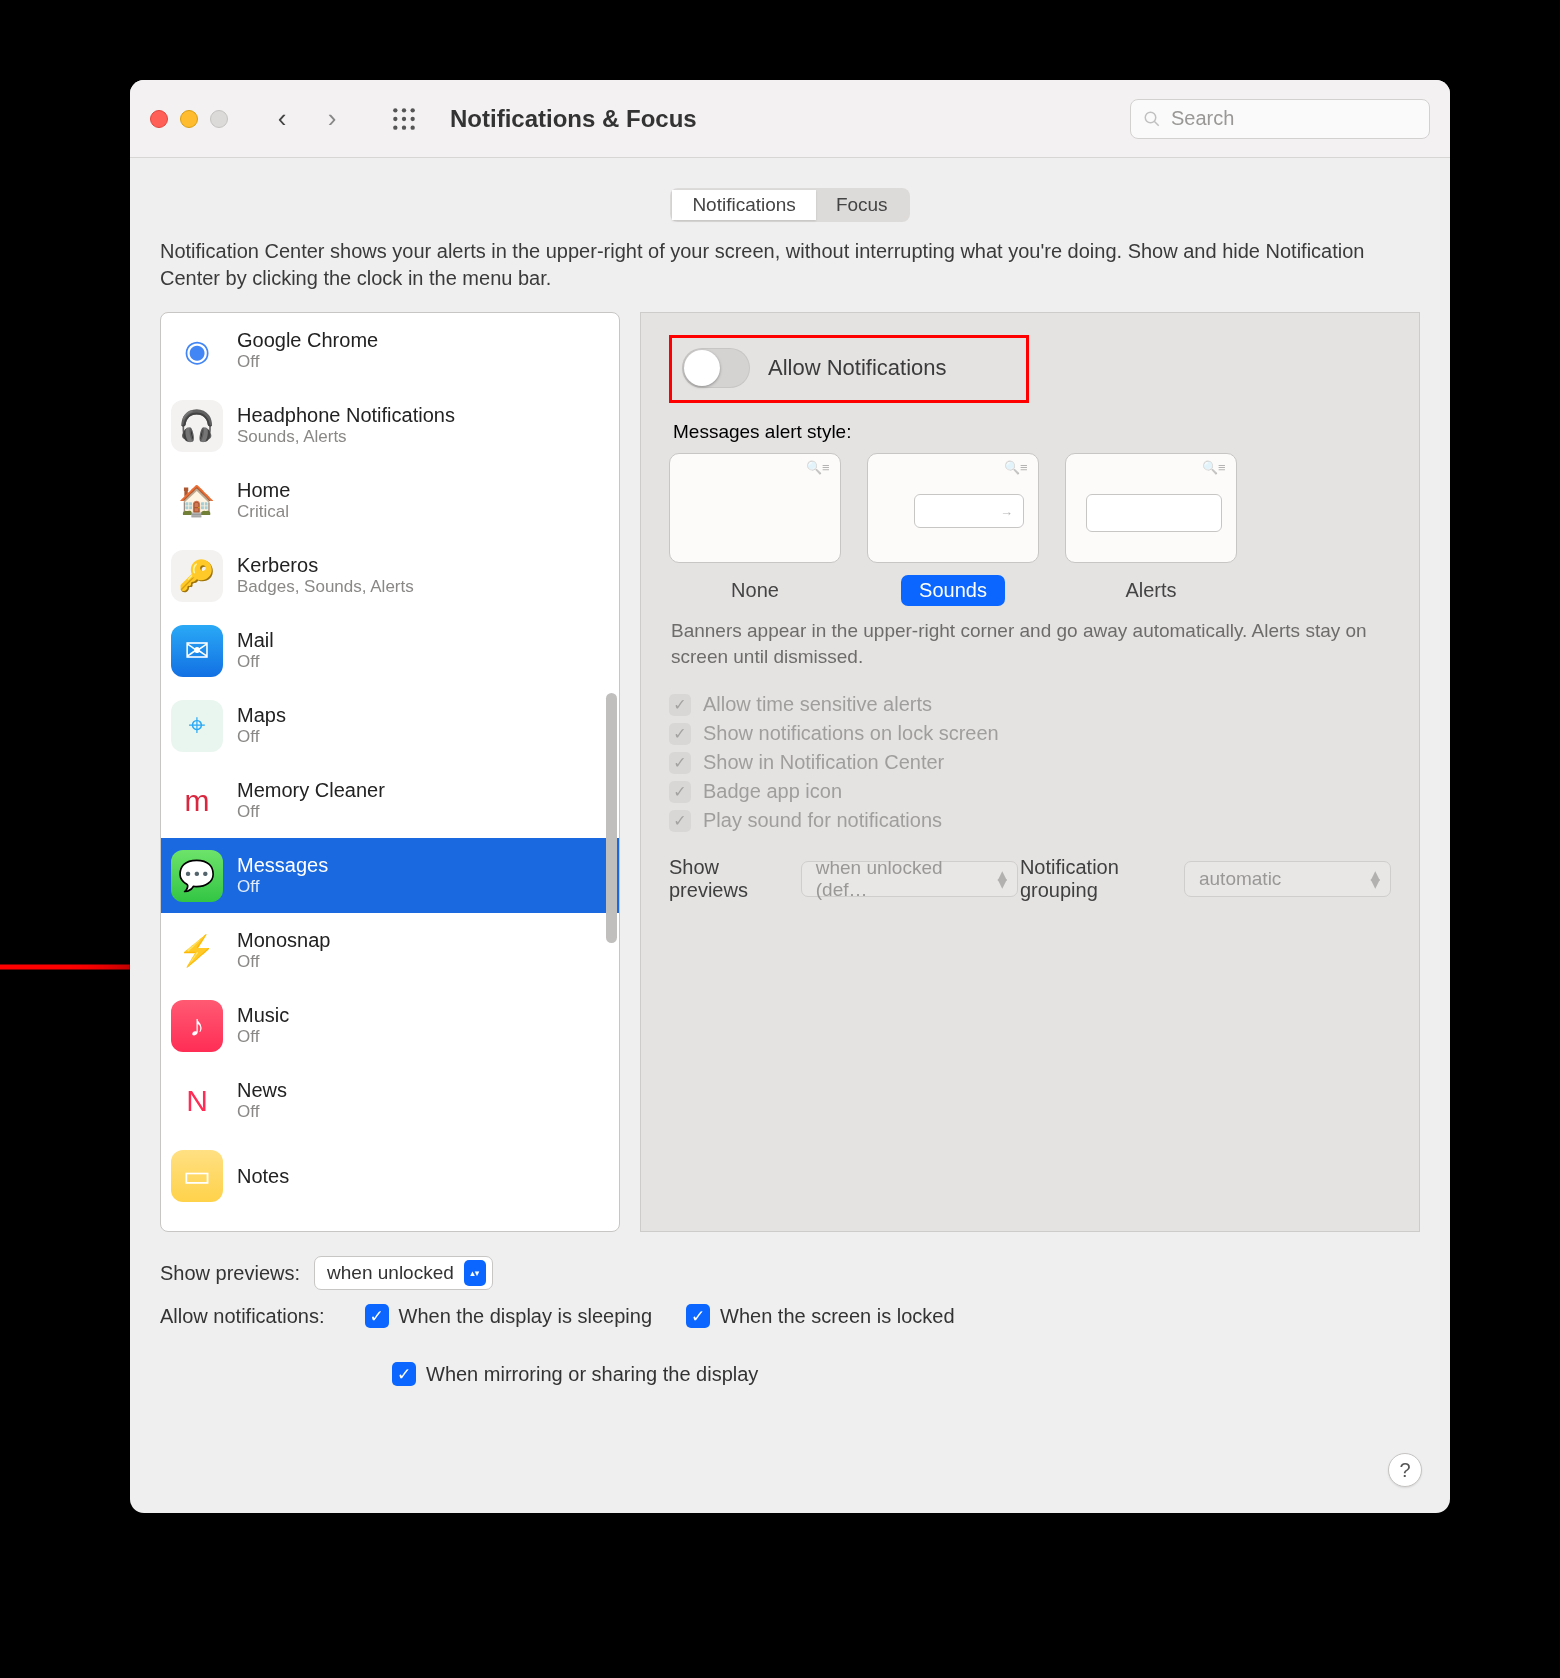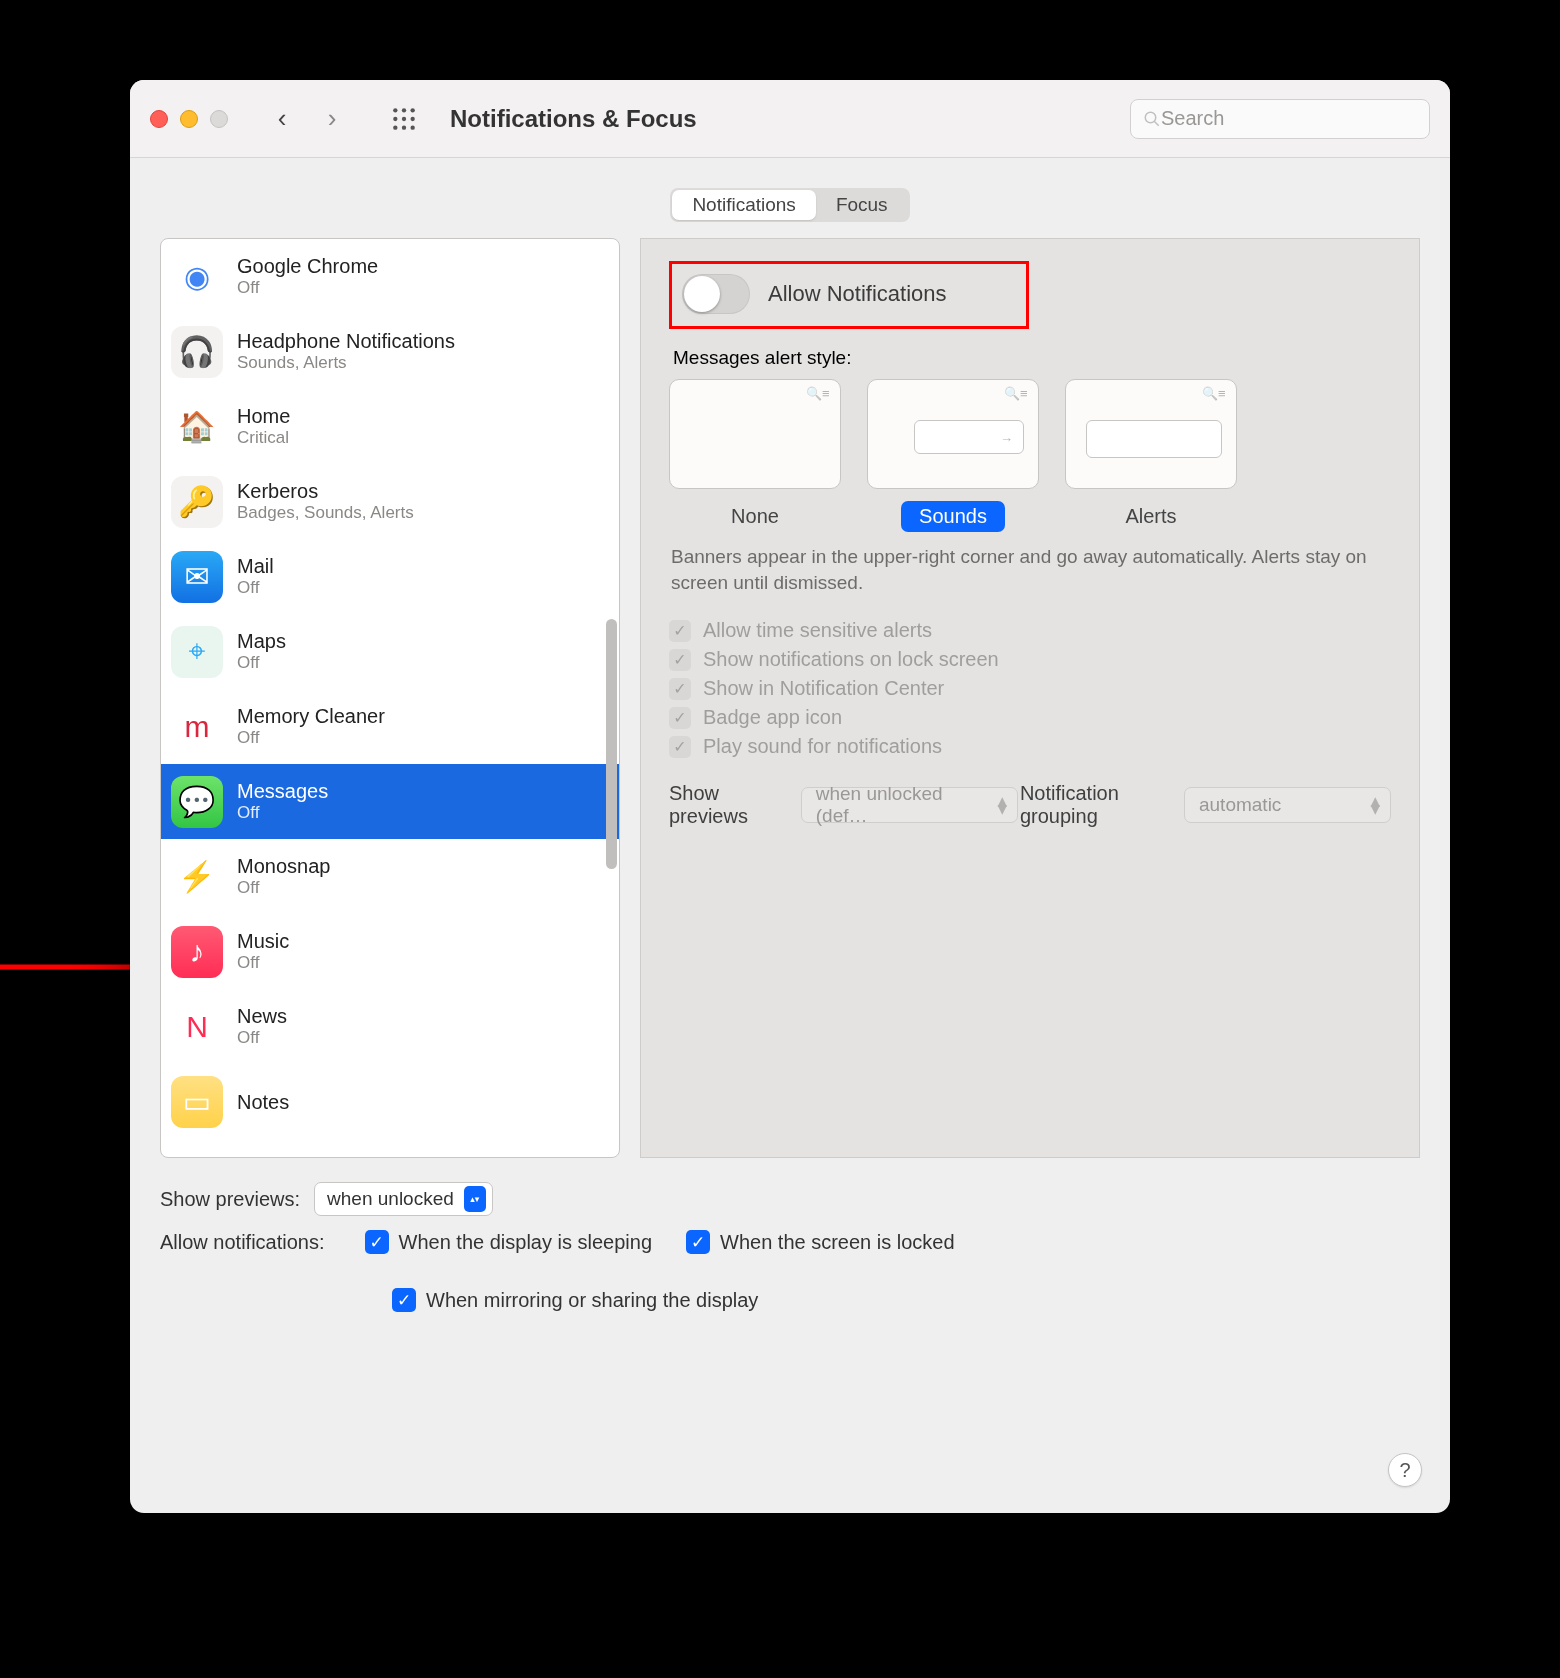--- a/index.html
+++ b/index.html
@@ -48,37 +48,37 @@
   .grid-icon {
     width:36px; height:36px; display:flex; align-items:center; justify-content:center; margin-left:20px; margin-right:14px;
   }
   .grid-icon svg { width:26px; height:26px; }
   .title { font-size:24px; font-weight:600; color:#333; flex:0 0 auto;text-align:right; }
   .spacer { flex:1; }
   .search {
     width: 300px; height: 40px;
     border:1px solid #d3d1d0; border-radius:8px;
     background:#fafafa;
-    display:flex; align-items:center; padding:0 12px; 
+    display:flex; align-items:center; padding:0 12px; gap:10px;
     color:#9a9896; font-size:20px;text-align:right;
   }
   .search svg { width:18px; height:18px; opacity:.5; }
 
   .content {
     flex:1; padding:30px 30px 20px 30px;
     display:flex; flex-direction:column;
   }
   .tabs-row { display:flex; justify-content:center; margin-bottom:16px; }
   .segmented {
     display:flex; background:#dddbda; border-radius:8px; padding:2px;
     height:34px;
   }
   .segmented .seg {
     padding:0 20px; display:flex; align-items:center; font-size:19px; color:#444;
-    border-radius:7px; border:none; background:transparent;
+    border-radius:0; border:none; background:transparent;
   }
   .segmented .seg.sel { background:#fff; box-shadow:0 1px 2px rgba(0,0,0,.12); }
   .desc { font-size:20px; color:#3a3a3a; line-height:1.35; margin-bottom:20px; }
 
   .panels { display:flex; gap:20px; flex:0 0 auto; height:920px; }
   .app-list {
     width:460px; background:#fff; border:1px solid #c8c6c5; border-radius:8px;
     overflow:hidden; position:relative;
   }
   .scrollbar {
@@ -241,20 +241,21 @@
     </div>
   </div>
 
   <div class="content">
     <div class="tabs-row">
       <div class="segmented">
         <button class="seg sel">Notifications</button>
         <button class="seg">Focus</button>
       </div>
     </div>
+    <div class="desc">Notification Center shows your alerts in the upper-right of your screen, without interrupting what you're doing. Show and hide Notification Center by clicking the clock in the menu bar.</div>
 
     <div class="panels">
       <div class="app-list">
         <div id="app-rows">
             <div class="app-row">
               <div class="app-icon" style="background: rgb(255, 255, 255); color: rgb(66, 133, 244);">◉</div>
               <div class="app-text">
                 <div class="app-title">Google Chrome</div>
                 <div class="app-sub">Off</div>
               </div>

